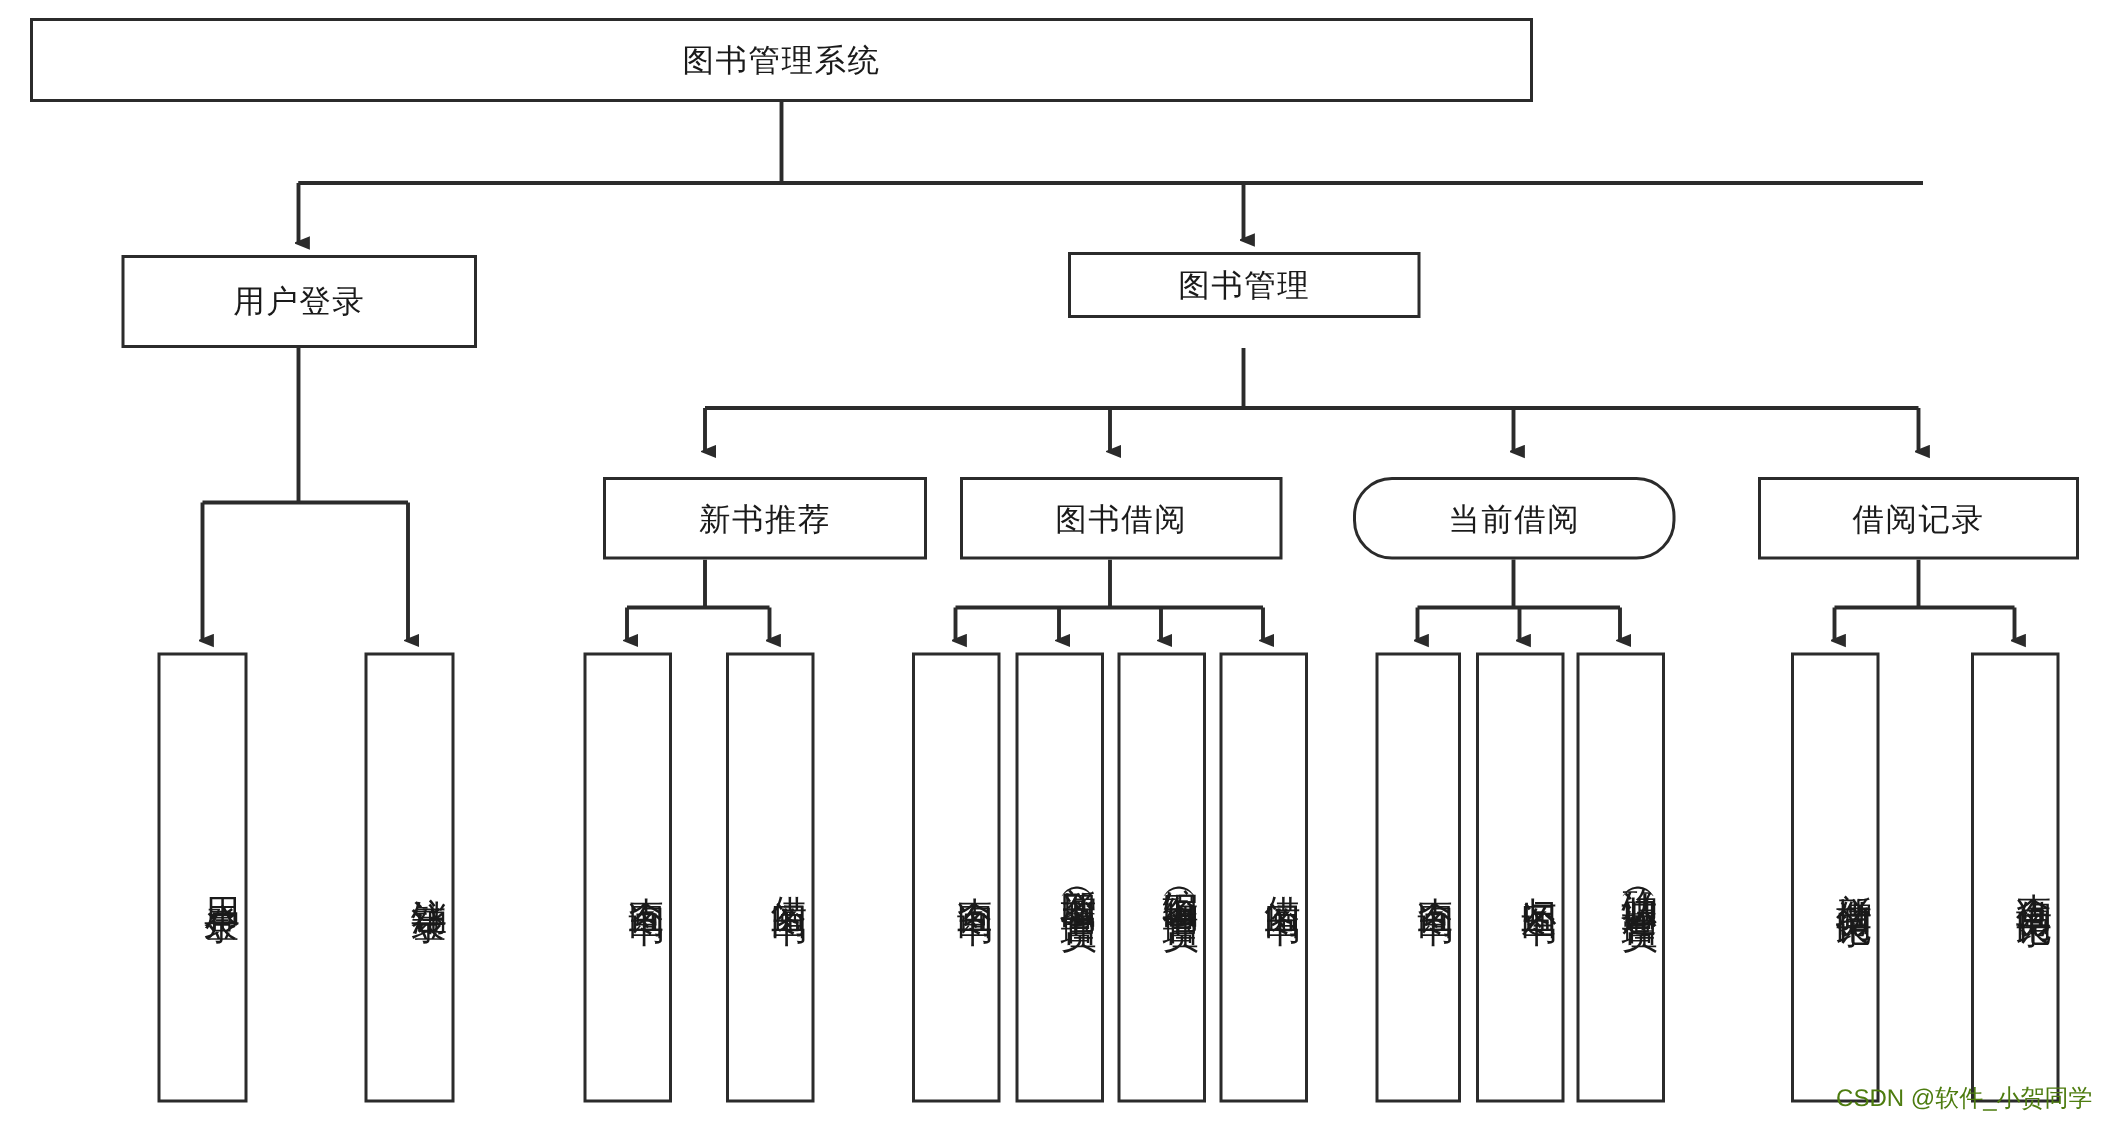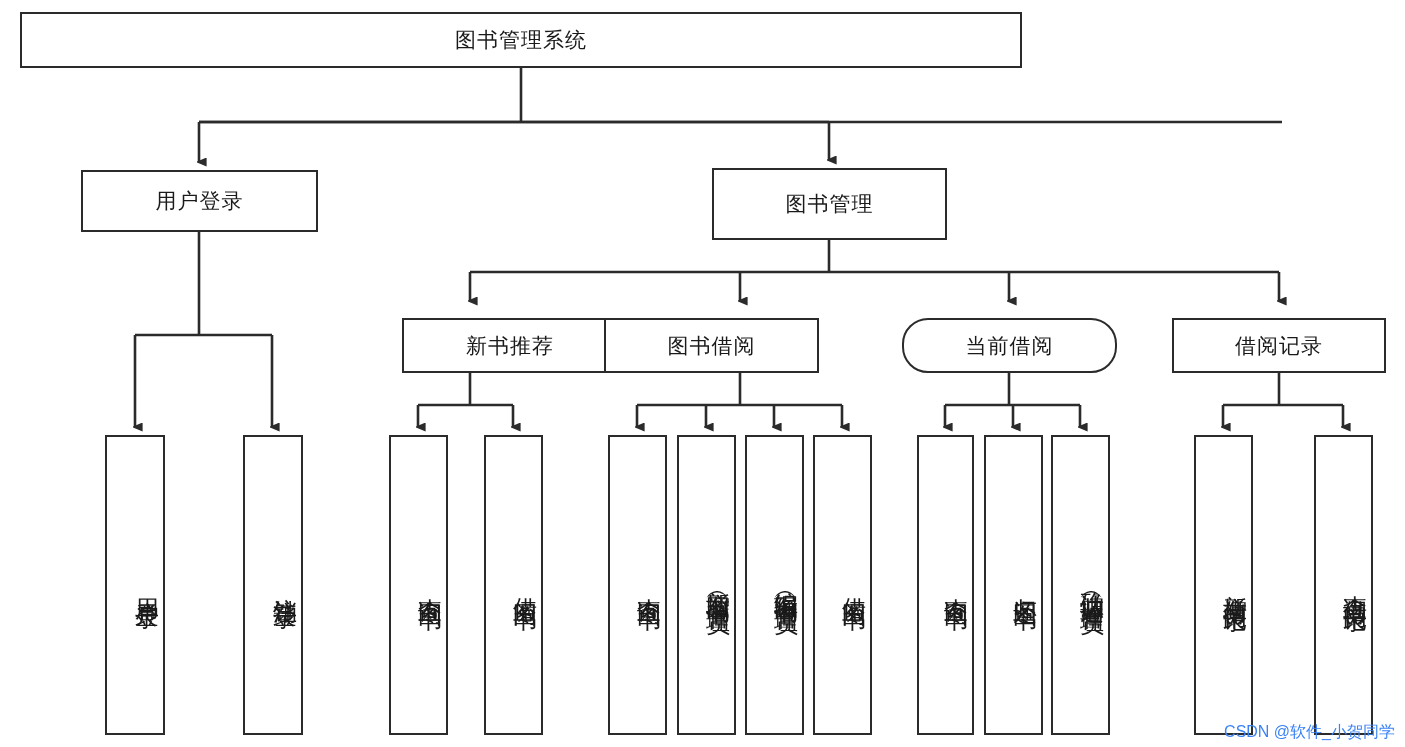--- a/index.html
+++ b/index.html
@@ -56,21 +56,21 @@
   }
   .node-label {
     display: block;
     white-space: nowrap;
   }
   #watermark {
     position: absolute;
     right: 10px;
     bottom: 4px;
     font-size: 16px;
-    color: #3b82f6;
+    color: #4d7c0f;
     z-index: 5;
     white-space: nowrap;
   }
 </style>
 </head>
 <body>
 
 <div id="canvas">
 
   <svg id="wires" viewBox="0 0 1405 747">
@@ -128,29 +128,29 @@
   </svg>
 
   <div class="node horiz" style="left:20px; top:12px; width:1002px; height:56px;">
     <span class="node-label">图书管理系统</span>
   </div>
 
   <div class="node horiz" style="left:81px; top:170px; width:237px; height:62px;">
     <span class="node-label">用户登录</span>
   </div>
 
-  <div class="node horiz" style="left:712px; top:168px; width:235px; height:72px;">
+  <div class="node horiz" style="left:712px; top:168px; width:235px; height:44px;">
     <span class="node-label">图书管理</span>
   </div>
 
   <div class="node horiz" style="left:362px; top:318px; width:216px; height:55px;margin-left:40px;">
     <span class="node-label">新书推荐</span>
   </div>
 
-  <div class="node horiz" style="left:604px; top:318px; width:215px; height:55px;">
+  <div class="node horiz" style="left:640px; top:318px; width:215px; height:55px;">
     <span class="node-label">图书借阅</span>
   </div>
 
   <div class="node horiz" style="left:902px; top:318px; width:215px; height:55px;border-radius:26px;">
     <span class="node-label">当前借阅</span>
   </div>
 
   <div class="node horiz" style="left:1172px; top:318px; width:214px; height:55px;">
     <span class="node-label">借阅记录</span>
   </div>

